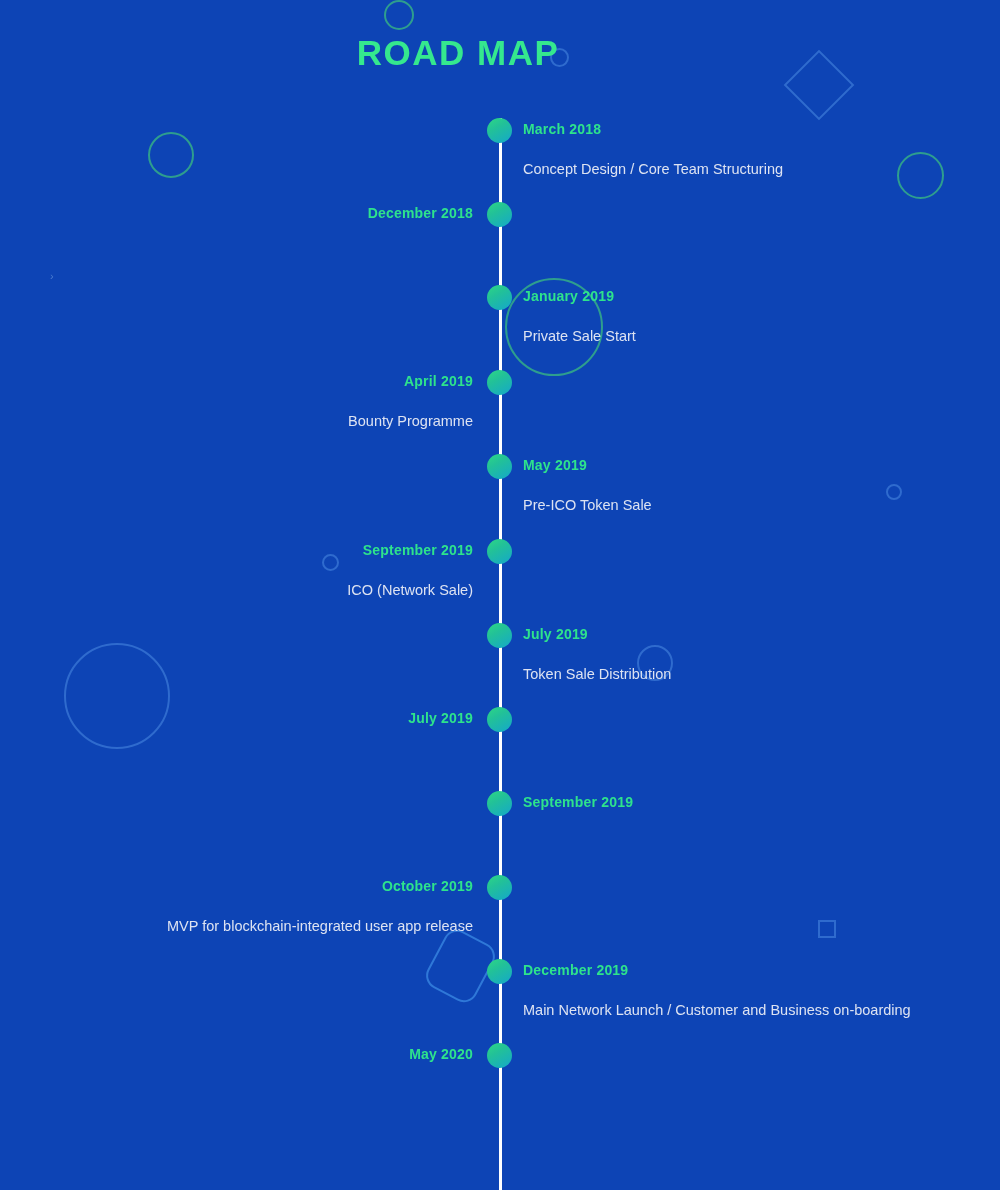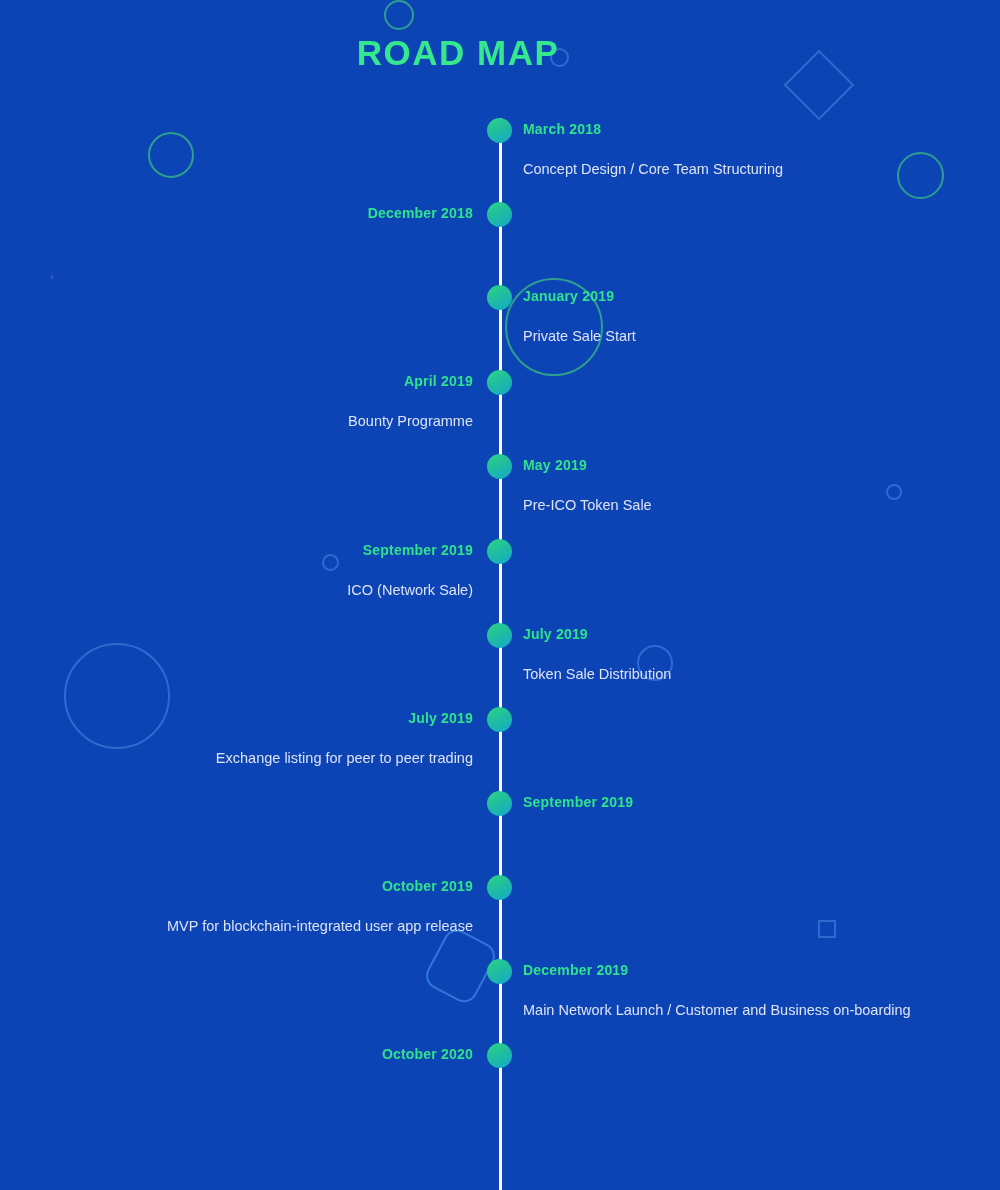--- a/index.html
+++ b/index.html
@@ -186,21 +186,20 @@
       <div class="dot" style="top: -12px;"></div>
       <div class="entry-text">
         <div class="entry-date">July 2019</div>
         <div class="entry-desc">Token Sale Distribution</div>
       </div>
     </div>
     <div class="entry left" style="top: 719px;">
       <div class="dot" style="top: -12px;"></div>
       <div class="entry-text">
         <div class="entry-date">July 2019</div>
-        <div class="entry-desc">Exchange listing for peer to peer trading</div>
       </div>
     </div>
     <div class="entry right" style="top: 803px;">
       <div class="dot" style="top: -12px;"></div>
       <div class="entry-text">
         <div class="entry-date">September 2019</div>
       </div>
     </div>
     <div class="entry left" style="top: 887px;">
       <div class="dot" style="top: -12px;"></div>
@@ -212,16 +211,16 @@
     <div class="entry right" style="top: 971px;">
       <div class="dot" style="top: -12px;"></div>
       <div class="entry-text">
         <div class="entry-date">December 2019</div>
         <div class="entry-desc">Main Network Launch / Customer and Business on-boarding</div>
       </div>
     </div>
     <div class="entry left" style="top: 1055px;">
       <div class="dot" style="top: -12px;"></div>
       <div class="entry-text">
-        <div class="entry-date">October 2020</div>
+        <div class="entry-date">May 2020</div>
       </div>
     </div>
   </div>
 
 </body></html>

